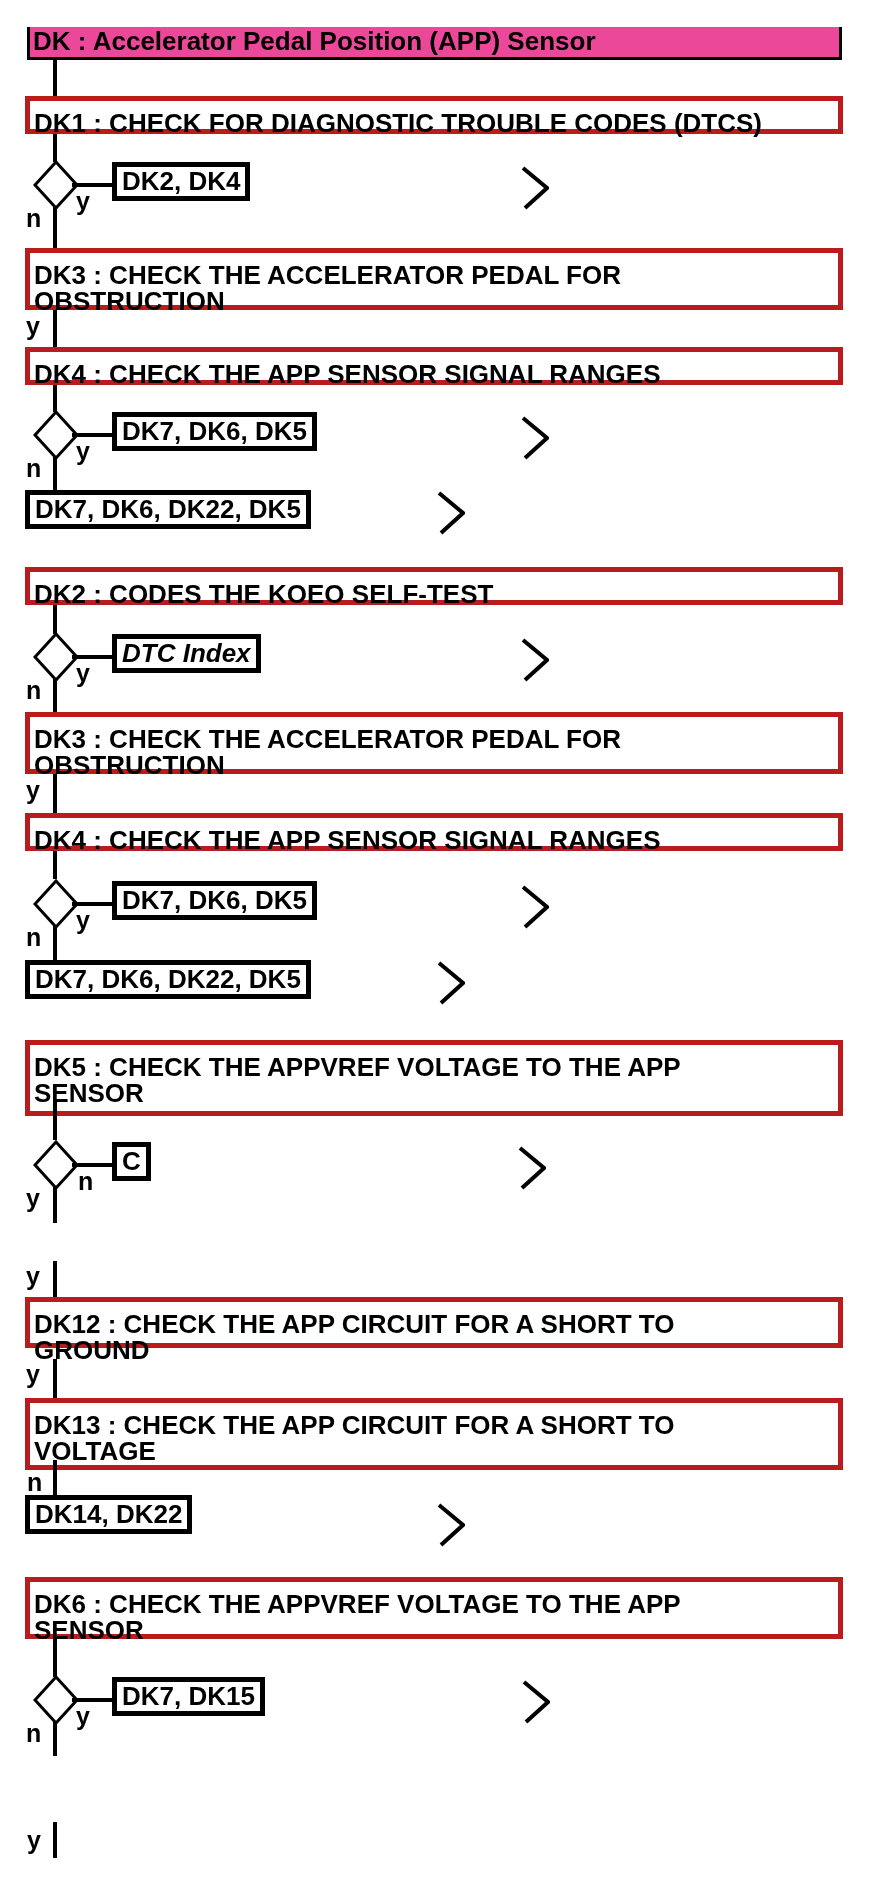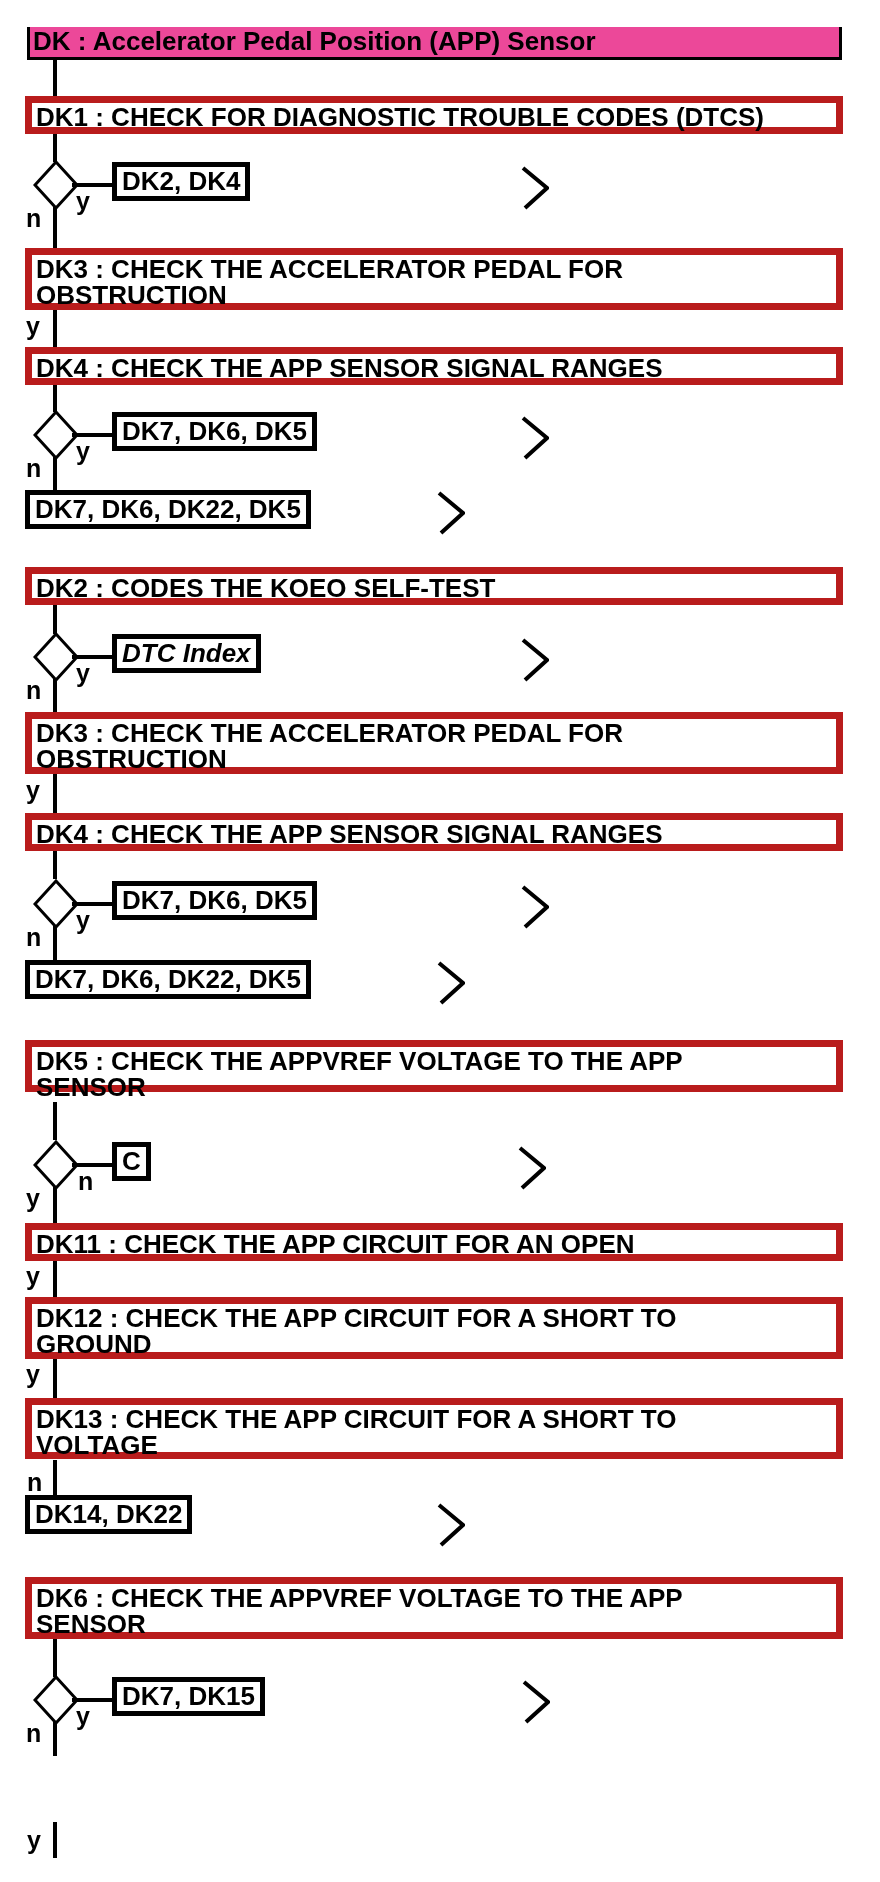--- a/index.html
+++ b/index.html
@@ -1,23 +1,23 @@
 <!DOCTYPE html>
 <html><head>
 <meta charset="utf-8">
 <style>
   html,body{margin:0;padding:0;background:#fff;}
   #canvas{position:relative;width:880px;height:1882px;background:#fff;overflow:hidden;
           font-family:"Liberation Sans",sans-serif;color:#000;}
   .titlebox{position:absolute;left:27px;top:27px;width:815px;box-sizing:border-box;
             border:3px solid #000;border-top:none;background:#ec4899;
             font:bold 26px/27px "Liberation Sans",sans-serif;padding:1px 3px 2px;}
-  .stepbox{position:absolute;left:25px;width:818px;box-sizing:border-box;border:7px solid #b91c1c;
+  .stepbox{position:absolute;left:25px;width:818px;box-sizing:border-box;border:5px solid #b91c1c;
            background:#fff;font:bold 26px/26px "Liberation Sans",sans-serif;
-           padding:1px 4px;white-space:pre-line;}
+           padding:9px 4px;white-space:pre-line;}
   .refbox{position:absolute;box-sizing:border-box;border:5px solid #000;background:#fff;height:39px;
           font:bold 26px/27px "Liberation Sans",sans-serif;padding:1px 5px;white-space:nowrap;}
   .vline{position:absolute;width:4px;background:#000;}
   .hline{position:absolute;height:4px;background:#000;}
   .blabel{position:absolute;font:bold 25px/25px "Liberation Sans",sans-serif;}
   .dia,.chev{position:absolute;}
 </style>
 </head>
 <body>
 
@@ -99,46 +99,45 @@
   <svg class="chev" style="left:521px;top:885px;" width="28" height="44" viewBox="0 0 28 44">
       <polyline points="2,2 26,22 4,42" fill="none" stroke="#000" stroke-width="4"></polyline>
     </svg>
   <div class="vline" style="left:53px;top:926px;height:34px;"></div>
 
   <div class="refbox" style="left:25px;top:960px;">DK7, DK6, DK22, DK5</div>
   <svg class="chev" style="left:437px;top:961px;" width="28" height="44" viewBox="0 0 28 44">
       <polyline points="2,2 26,22 4,42" fill="none" stroke="#000" stroke-width="4"></polyline>
     </svg>
 
-  <div class="stepbox" style="top:1040px;height:52px;">DK5 : CHECK THE APPVREF VOLTAGE TO THE APP
+  <div class="stepbox" style="top:1040px;height:76px;">DK5 : CHECK THE APPVREF VOLTAGE TO THE APP
 SENSOR</div>
   <div class="vline" style="left:53px;top:1102px;height:38px;"></div>
 
   <svg class="dia" style="left:33px;top:1140px;" width="46" height="50">
       <polygon points="23,2 44,25 23,48 2,25" fill="#fff" stroke="#000" stroke-width="3"></polygon>
     </svg>
   <div class="hline" style="left:72px;top:1163px;width:40px;"></div>
   <div class="refbox" style="left:112px;top:1142px;">C</div>
   <div class="blabel" style="left:78px;top:1169px;">n</div>
   <div class="blabel" style="left:26px;top:1186px;">y</div>
   <svg class="chev" style="left:518px;top:1146px;" width="28" height="44" viewBox="0 0 28 44">
       <polyline points="2,2 26,22 4,42" fill="none" stroke="#000" stroke-width="4"></polyline>
     </svg>
   <div class="vline" style="left:53px;top:1187px;height:36px;"></div>
 
-  <div class="stepbox" style="top:1223px;height:38px;">DK11 : CHECK THE APP CIRCUIT FOR AN OPEN</div>
   <div class="blabel" style="left:26px;top:1264px;">y</div>
   <div class="vline" style="left:53px;top:1261px;height:36px;"></div>
 
-  <div class="stepbox" style="top:1297px;height:62px;">DK12 : CHECK THE APP CIRCUIT FOR A SHORT TO
+  <div class="stepbox" style="top:1297px;height:51px;">DK12 : CHECK THE APP CIRCUIT FOR A SHORT TO
 GROUND</div>
   <div class="blabel" style="left:26px;top:1362px;">y</div>
   <div class="vline" style="left:53px;top:1359px;height:39px;"></div>
 
-  <div class="stepbox" style="top:1398px;height:61px;">DK13 : CHECK THE APP CIRCUIT FOR A SHORT TO
+  <div class="stepbox" style="top:1398px;height:72px;">DK13 : CHECK THE APP CIRCUIT FOR A SHORT TO
 VOLTAGE</div>
   <div class="blabel" style="left:27px;top:1470px;">n</div>
   <div class="vline" style="left:53px;top:1460px;height:35px;"></div>
 
   <div class="refbox" style="left:25px;top:1495px;">DK14, DK22</div>
   <svg class="chev" style="left:437px;top:1503px;" width="28" height="44" viewBox="0 0 28 44">
       <polyline points="2,2 26,22 4,42" fill="none" stroke="#000" stroke-width="4"></polyline>
     </svg>
 
   <div class="stepbox" style="top:1577px;height:62px;">DK6 : CHECK THE APPVREF VOLTAGE TO THE APP

